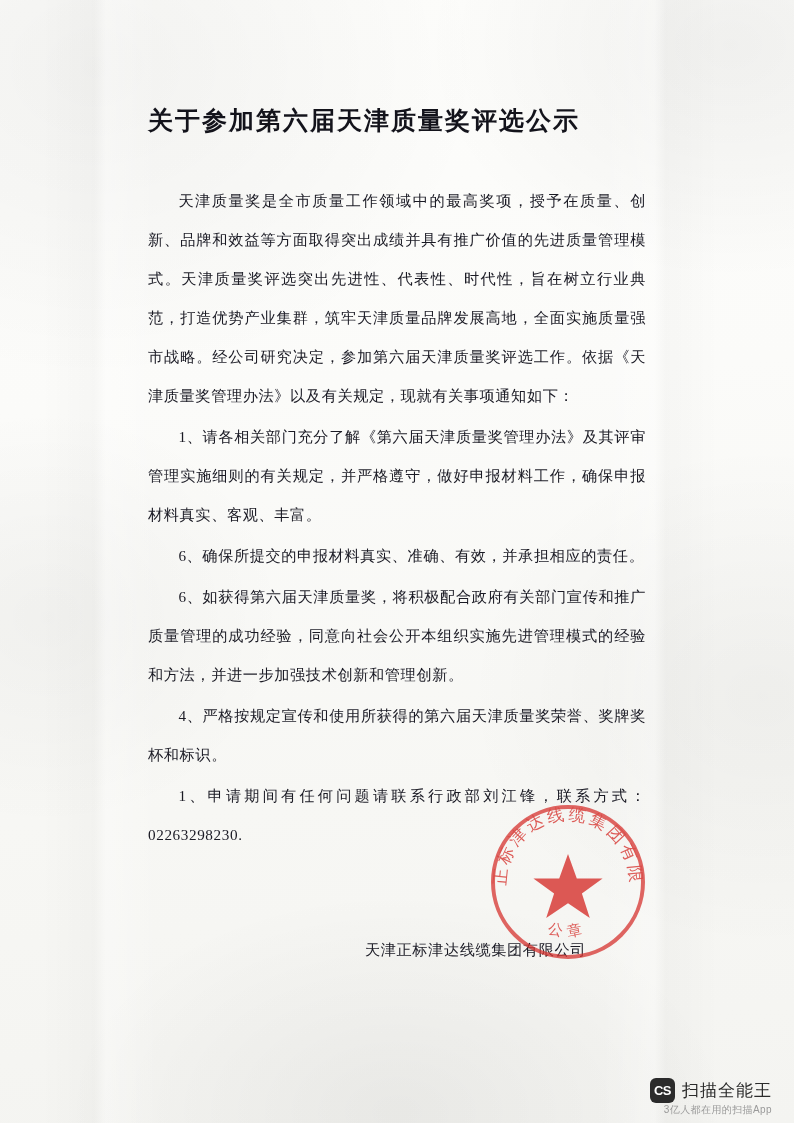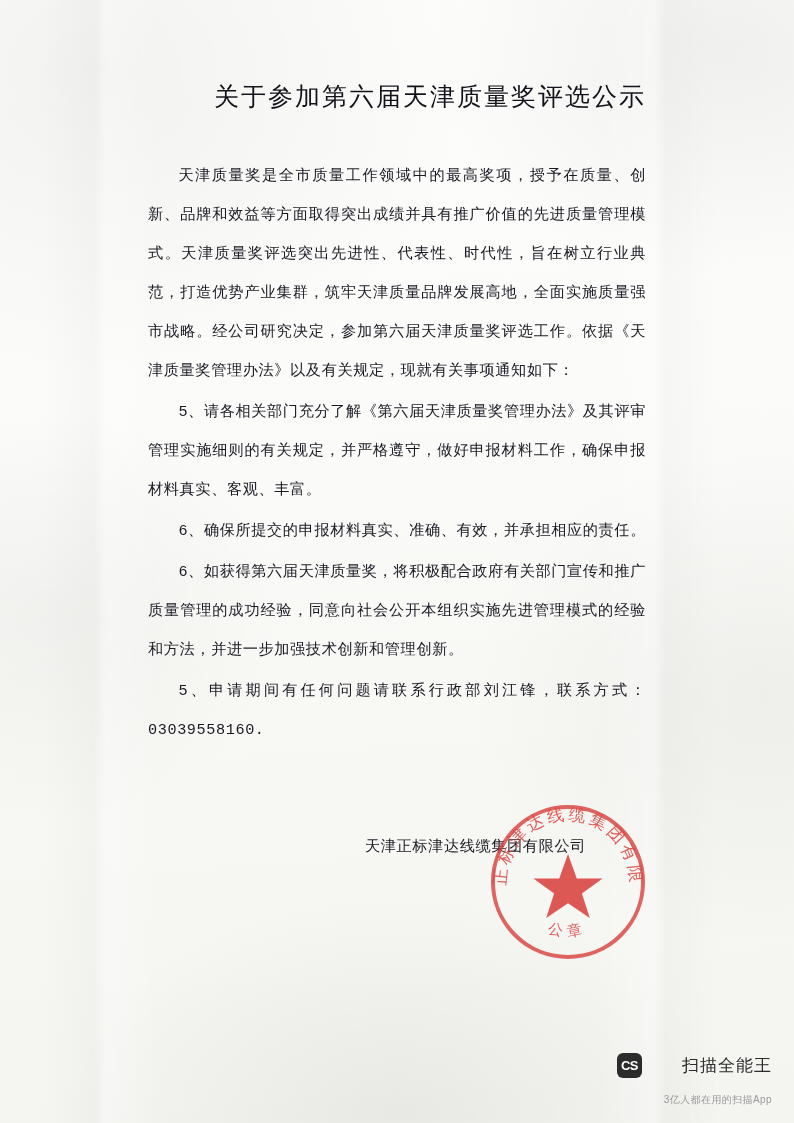--- a/index.html
+++ b/index.html
@@ -40,32 +40,31 @@
   .fold-b { left: 600px; transform: scaleX(-1); }
 
   .content {
     position: absolute;
     left: 0; right: 0; top: 0;
     padding: 0 148px;
     box-sizing: border-box;
   }
 
   .doc-title {
-    margin: 80px 0 0 0;
-    text-align: right;
+    margin: 104px 0 0 0;
+    text-align: left;
     font-size: 25px;
-    font-weight: normal;
+    font-weight: bold;
     letter-spacing: 2px;
     color: #13131b;
     font-family: "Liberation Serif", "DejaVu Serif", serif;
   }
 
   .body-text {
     margin-top: 44px;
-    font-family: Liberation Mono, monospace;
   }
   .para {
     font-size: 15.2px;
     line-height: 39px;
     color: #1a1a24;
     text-align: justify;
     text-justify: inter-ideograph;
     text-indent: 2em;
     margin: 0 0 2px 0;
     letter-spacing: 0.6px;
@@ -93,21 +92,21 @@
     height: 164px;
     pointer-events: none;
     opacity: 0.88;
   }
   .seal svg { display: block; }
 
   
   .watermark {
     position: absolute;
     right: 22px;
-    bottom: 16px;
+    bottom: 6px;
     display: flex;
     flex-direction: column;
     align-items: flex-end;
   }
   .wm-row {
     display: flex;
     align-items: center;
     gap: 7px;
   }
   .wm-badge {
@@ -122,46 +121,46 @@
     display: flex;
     align-items: center;
     justify-content: center;
     letter-spacing: -0.5px;
   }
   .wm-title {
     font-family: "Liberation Sans", sans-serif;
     font-size: 17px;
     color: #2b2b2b;
     letter-spacing: 1px;
-    margin-left: 33px;
   }
   .wm-sub {
     font-family: "Liberation Sans", sans-serif;
     font-size: 10px;
     color: #9a9a9a;
-    margin-top: 15px;
+    margin-top: 0;
     letter-spacing: .4px;
   }
 </style>
 </head>
 <body>
 
 <div class="page">
   <div class="paper-fold fold-a"></div>
   <div class="paper-fold fold-b"></div>
 
   <div class="content">
     <h1 class="doc-title">关于参加第六届天津质量奖评选公示</h1>
 
     <div class="body-text">
       <p class="para">天津质量奖是全市质量工作领域中的最高奖项，授予在质量、创新、品牌和效益等方面取得突出成绩并具有推广价值的先进质量管理模式。天津质量奖评选突出先进性、代表性、时代性，旨在树立行业典范，打造优势产业集群，筑牢天津质量品牌发展高地，全面实施质量强市战略。经公司研究决定，参加第六届天津质量奖评选工作。依据《天津质量奖管理办法》以及有关规定，现就有关事项通知如下：</p>
-      <p class="para">5、请各相关部门充分了解《第六届天津质量奖管理办法》及其评审管理实施细则的有关规定，并严格遵守，做好申报材料工作，确保申报材料真实、客观、丰富。</p>
+      <p class="para">1、请各相关部门充分了解《第六届天津质量奖管理办法》及其评审管理实施细则的有关规定，并严格遵守，做好申报材料工作，确保申报材料真实、客观、丰富。</p>
       <p class="para">6、确保所提交的申报材料真实、准确、有效，并承担相应的责任。</p>
       <p class="para">6、如获得第六届天津质量奖，将积极配合政府有关部门宣传和推广质量管理的成功经验，同意向社会公开本组织实施先进管理模式的经验和方法，并进一步加强技术创新和管理创新。</p>
-      <p class="para">5、申请期间有任何问题请联系行政部刘江锋，联系方式：03039558160.</p>
+      <p class="para">4、严格按规定宣传和使用所获得的第六届天津质量奖荣誉、奖牌奖杯和标识。</p>
+      <p class="para">1、申请期间有任何问题请联系行政部刘江锋，联系方式：02263298230.</p>
     </div>
 
     <div class="sign-block">
       <div class="sign-line">天津正标津达线缆集团有限公司</div>
     </div>
   </div>
 
   <div class="seal">
     <svg width="164" height="164" viewBox="0 0 164 164" xmlns="http://www.w3.org/2000/svg">
       <defs>

